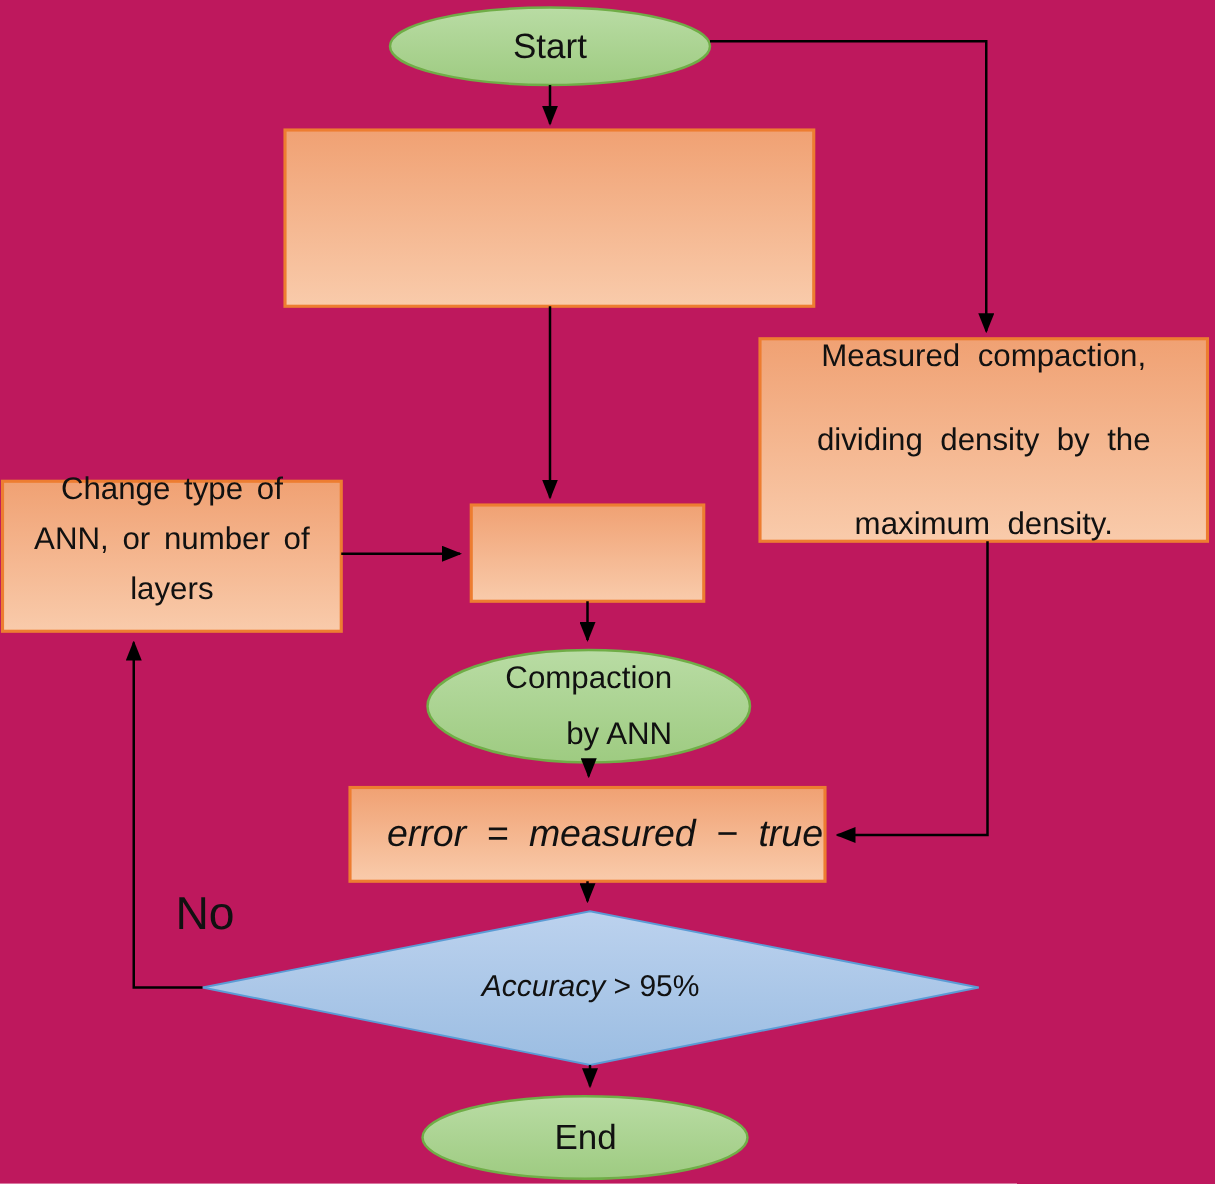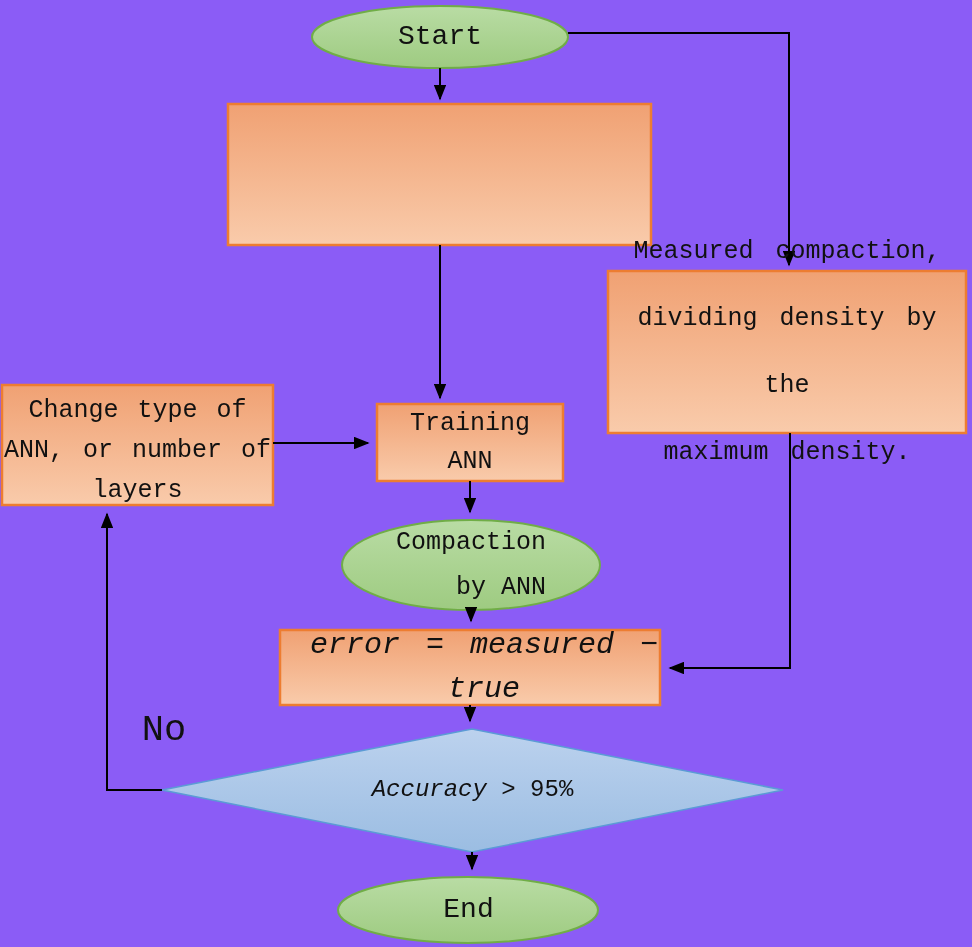--- a/index.html
+++ b/index.html
@@ -1,21 +1,21 @@
 <!DOCTYPE html>
 <html><head>
 <meta charset="utf-8">
 <style>
   html, body { margin: 0; padding: 0; background: #ffffff; }
   .stage {
     position: relative;
     width: 972px;
     height: 947px;
-    background: #8b5cf6;
-    font-family: Liberation Mono, monospace;
+    background: #be185d;
+    font-family: Liberation Sans, sans-serif;
     color: #111111;
     overflow: hidden;
   }
   .stage svg { position: absolute; left: 0; top: 0; }
   .lbl {
     position: absolute;
     display: flex;
     align-items: center;
     justify-content: center;
     text-align: center;
@@ -85,30 +85,26 @@
     <span>Start</span>
   </div>
 
 
   <div class="lbl lbl-measured" style="left:608px; top:271px; width:358px; height:162px;">
     <span>Measured compaction,
 dividing density by the
 maximum density.</span>
   </div>
 
-  <div class="lbl lbl-change" style="left:2px; top:405px; width:271px; height:92px;">
+  <div class="lbl lbl-change" style="left:2px; top:385px; width:271px; height:92px;">
     <span>Change type of
 ANN, or number of
 layers</span>
   </div>
 
-  <div class="lbl lbl-training" style="left:377px; top:404px; width:186px; height:77px;">
-    <span>Training
-ANN</span>
-  </div>
 
   <div class="lbl lbl-compaction" style="left:342px; top:520px; width:258px; height:90px;text-align:right;">
     <span>Compaction
 by ANN</span>
   </div>
 
   <div class="lbl lbl-error" style="left:280px; top:630px; width:380px; height:75px;">
     <span>error = measured − true</span>
   </div>
 

